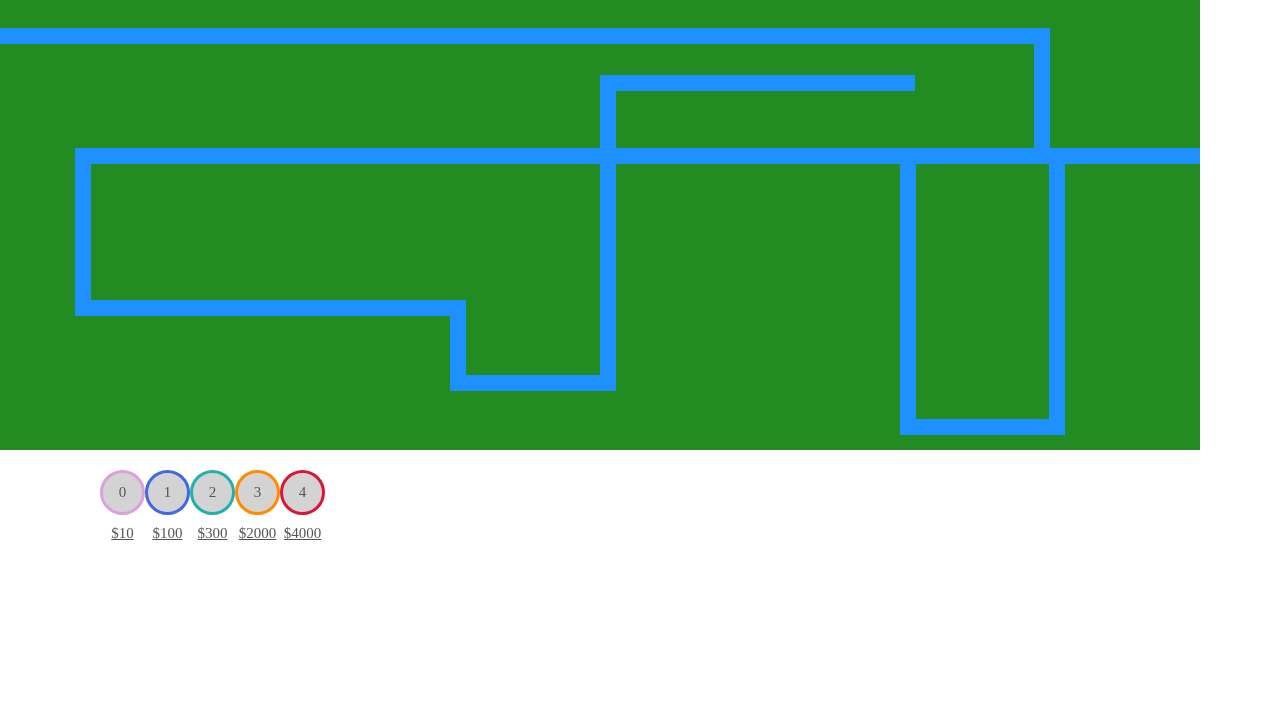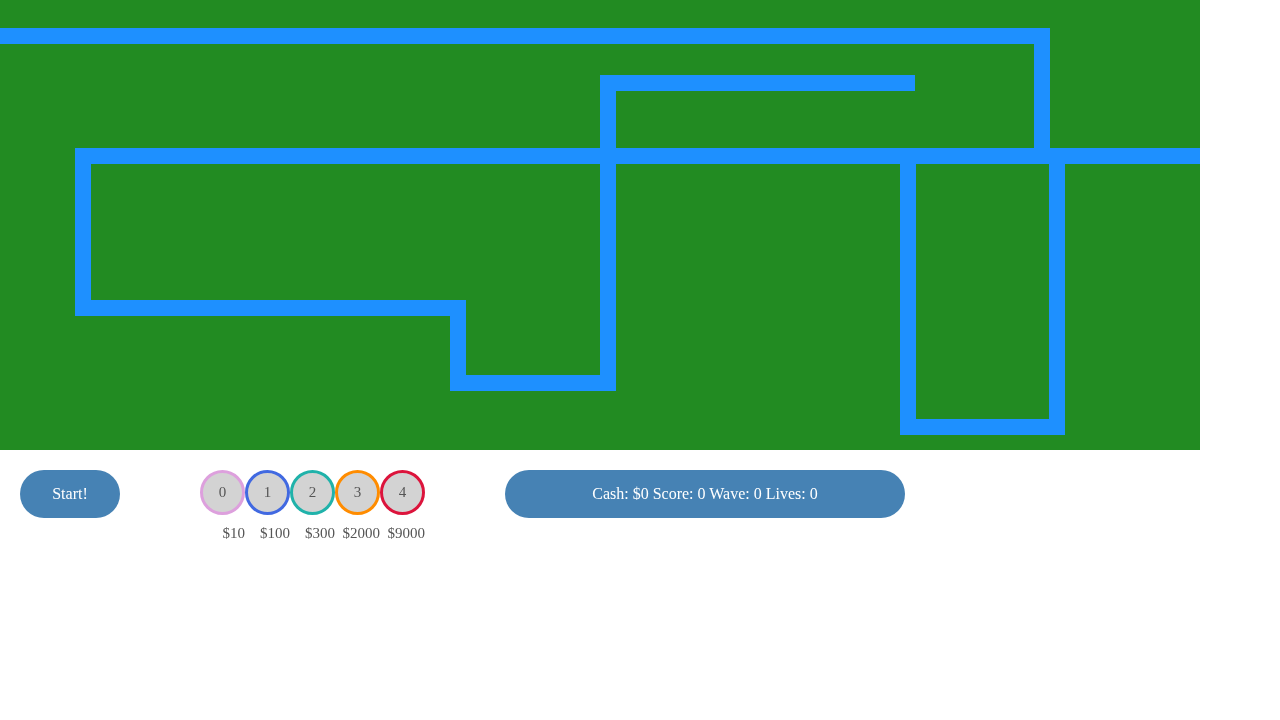--- a/index.html
+++ b/index.html
@@ -73,23 +73,24 @@
       font-size: 15px;
       color: #555;
       cursor: pointer;
     }
     .prices-row {
       display: flex;
       gap: 0px;
     }
     .price-label {
       width: 45px;
-      text-align: right;
+      text-align: center;
       font-size: 15px;
       color: #555;
+      text-decoration: underline;
     }
     .status-bar {
       background: #4682B4;
       color: white;
       border-radius: 25px;
       padding: 15px 30px;
       font-size: 16px;
       font-family: Georgia, serif;
       width: 400px;
       text-align: center;
@@ -122,21 +123,20 @@
 
   <div class="path" style="left: 75px; top: 148px; width: 825px; height: 16px;"></div>
 
   <div class="path" style="left: 75px; top: 148px; width: 16px; height: 168px;"></div>
 
   <div class="path" style="left: 75px; top: 300px; width: 391px; height: 16px;"></div>
 </div>
 
 <div class="controls-row">
   <div class="button-column">
-    <button class="game-button">Start!</button>
   </div>
 
   <div class="towers-section">
     <div class="towers-row">
       <div class="tower-item">
         <div class="tower-circle" style="border-color: #DDA0DD;">0</div>
       </div>
       <div class="tower-item">
         <div class="tower-circle" style="border-color: #4169E1;">1</div>
       </div>
@@ -148,27 +148,17 @@
       </div>
       <div class="tower-item">
         <div class="tower-circle" style="border-color: #DC143C;">4</div>
       </div>
     </div>
     <div class="prices-row">
       <div class="price-label">$10</div>
       <div class="price-label">$100</div>
       <div class="price-label">$300</div>
       <div class="price-label">$2000</div>
-      <div class="price-label">$9000</div>
+      <div class="price-label">$4000</div>
     </div>
   </div>
 
-  <div class="status-bar">
-    <span>Cash:</span>
-    <span>$0</span>
-    <span>Score:</span>
-    <span>0</span>
-    <span>Wave:</span>
-    <span>0</span>
-    <span>Lives:</span>
-    <span>0</span>
-  </div>
 </div>
 
 </body></html>

